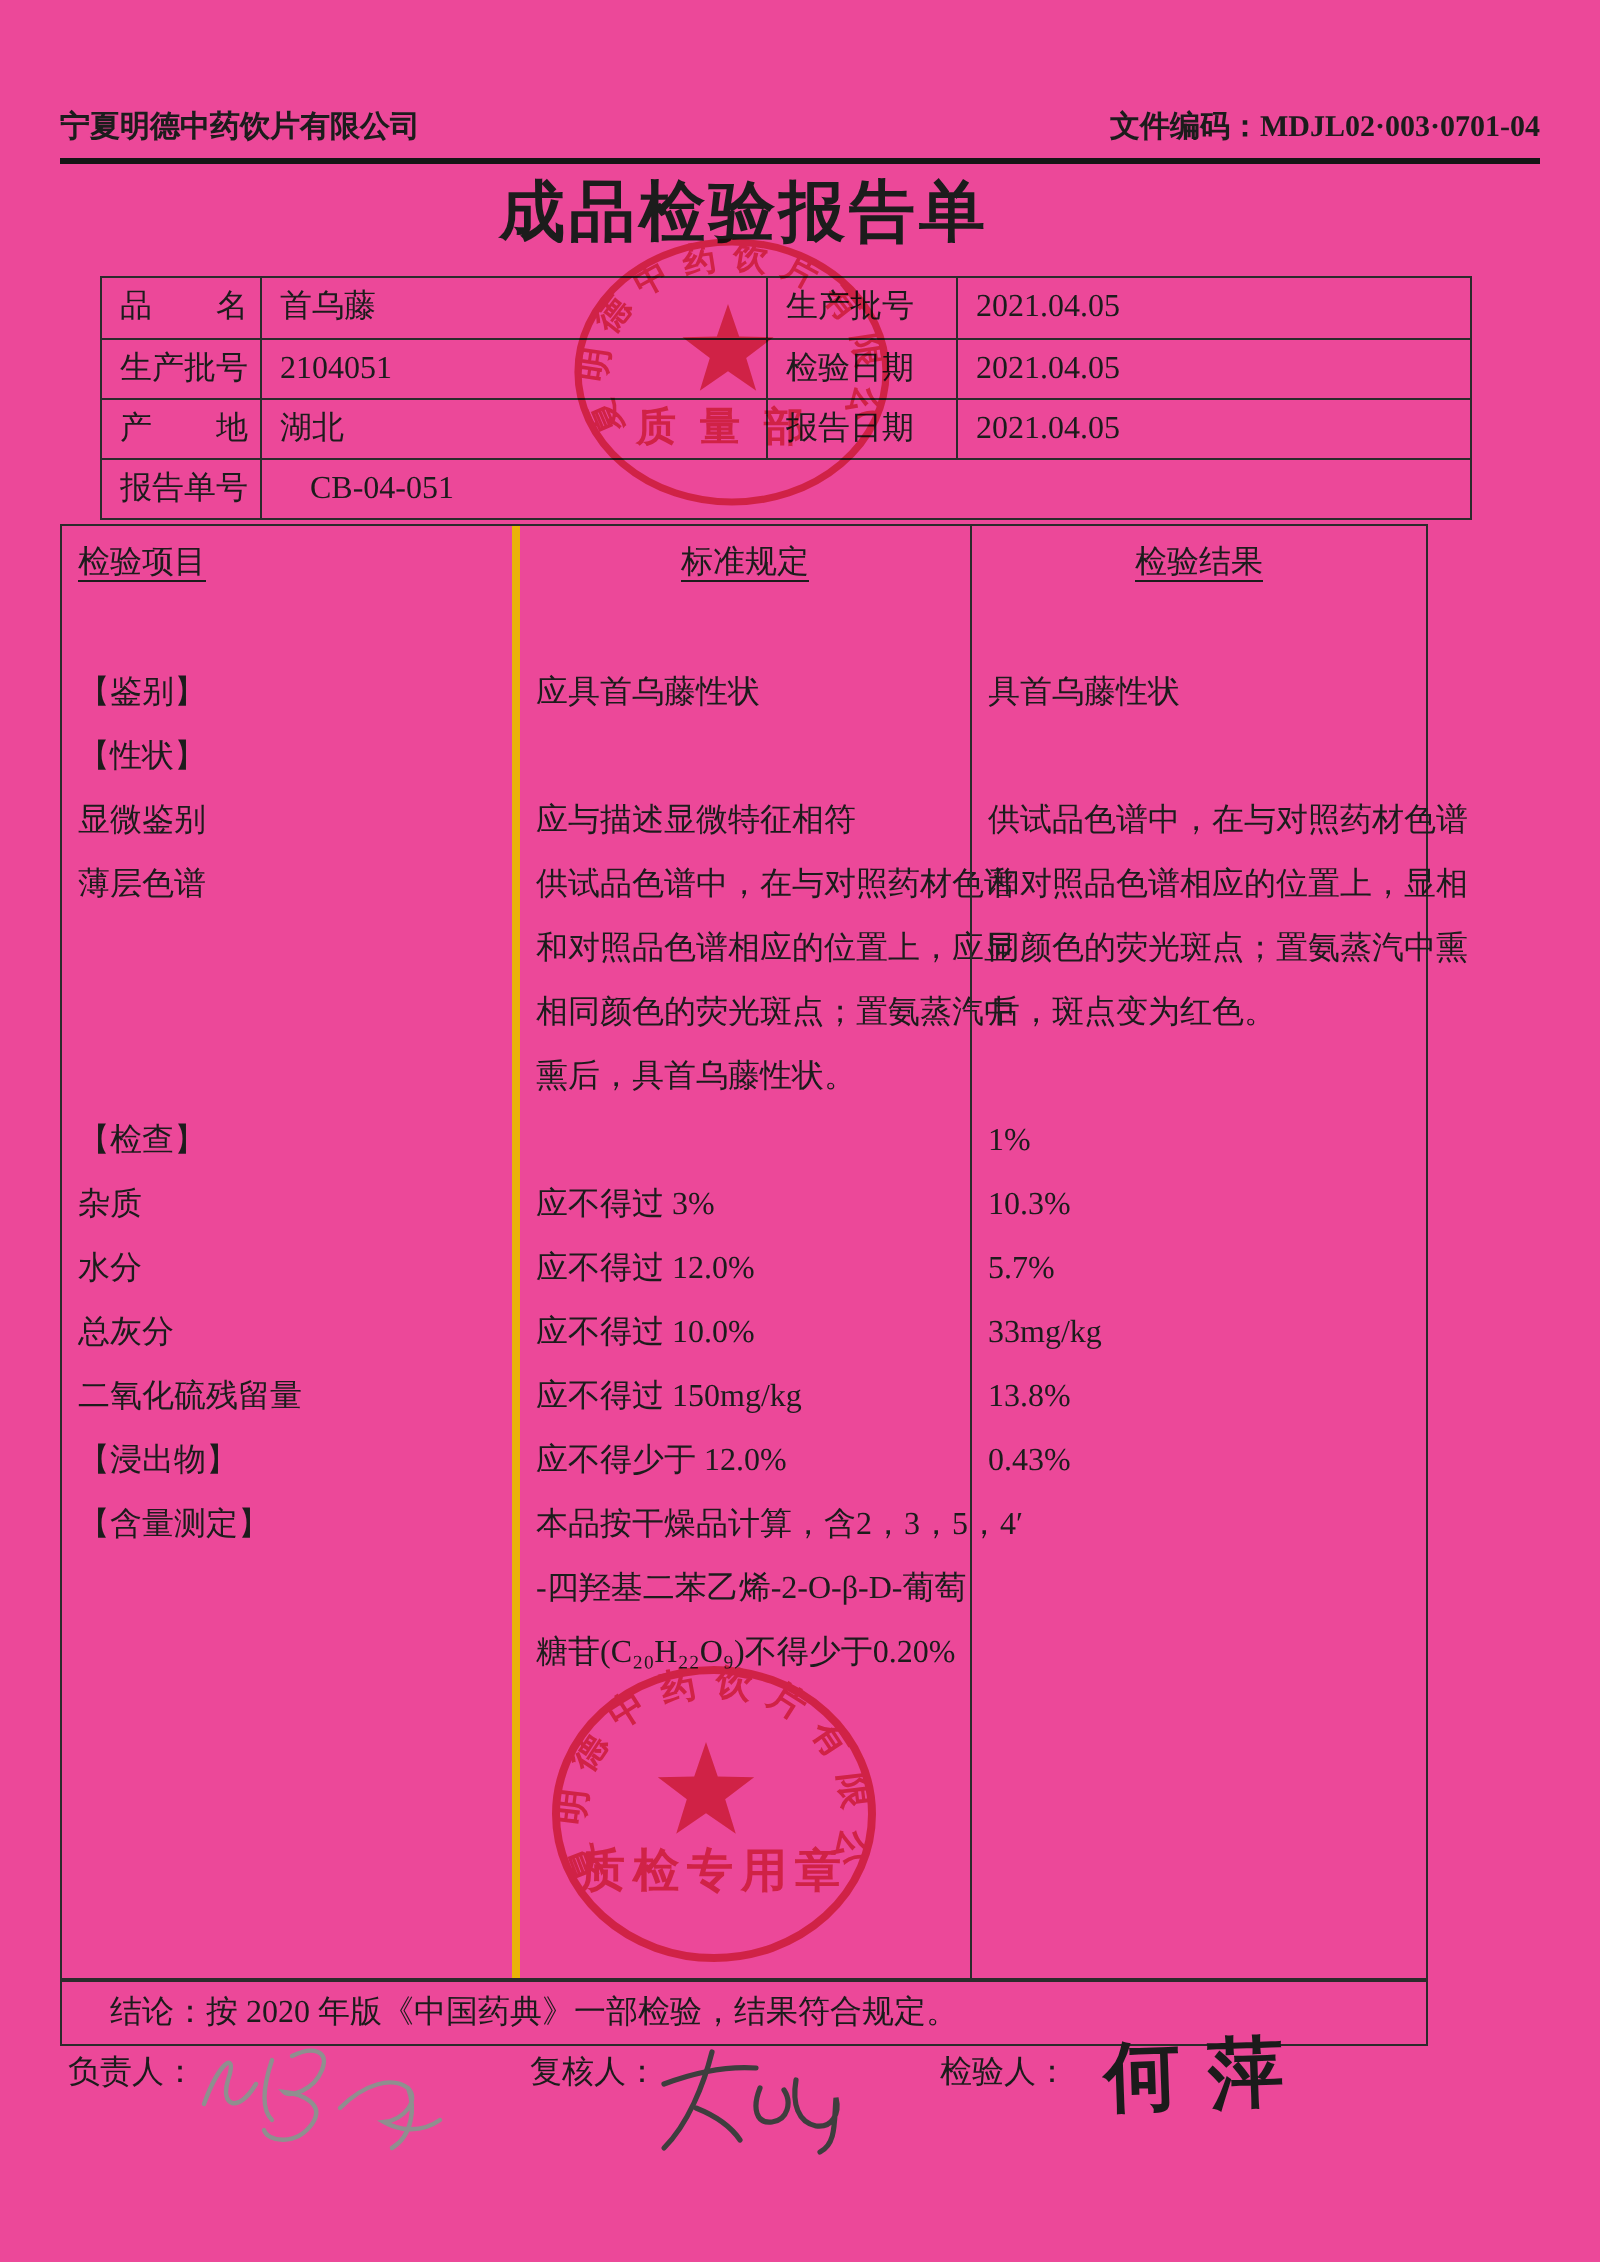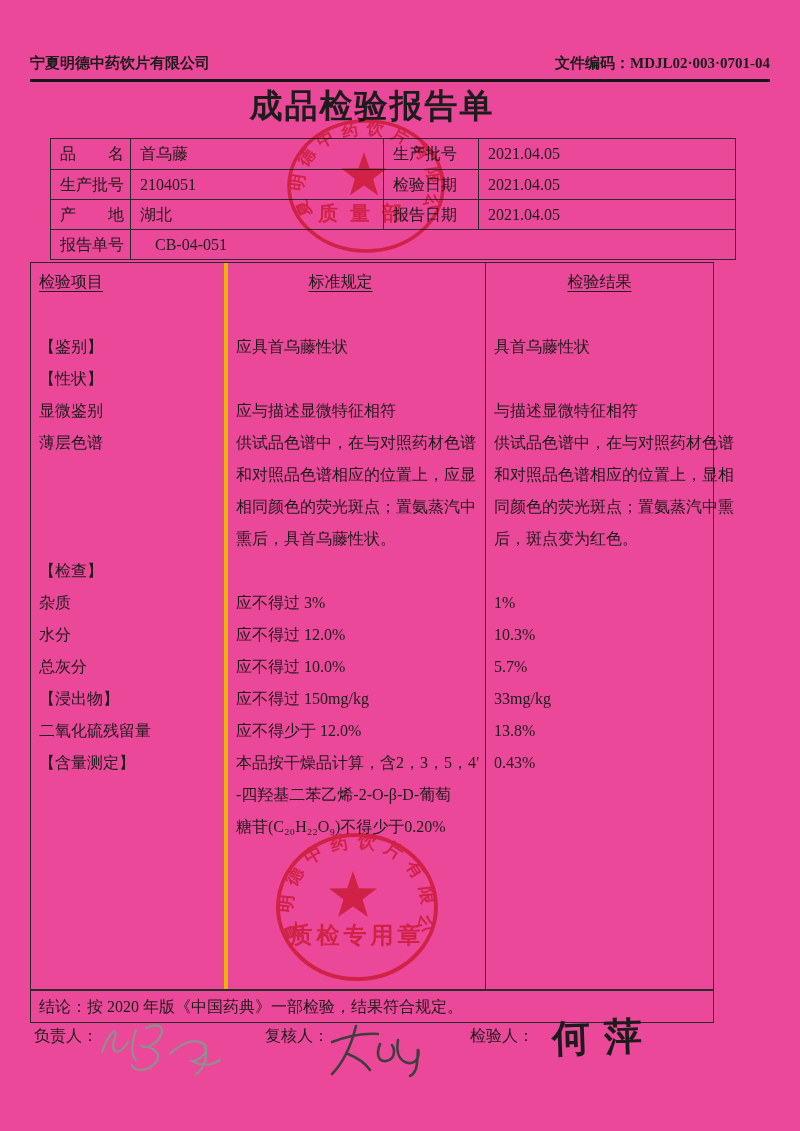--- a/index.html
+++ b/index.html
@@ -13,37 +13,37 @@
              font-size:33px;font-weight:bold;letter-spacing:2px;}
   
   .info-table{position:absolute;left:30px;top:138px;width:684px;display:grid;
               grid-template-columns:79px 253px 95px 257px;border:1px solid #2b2b2b;font-size:16px;margin-left:20px;}
   .ic{height:30px;line-height:29px;padding-left:9px;border-top:1px solid #2b2b2b;
       border-left:1px solid #2b2b2b;box-sizing:border-box;white-space:nowrap;overflow:visible;}
   .ic.nt{border-top:none}.ic.nl{border-left:none}
   .ic.span3{grid-column:2/5;padding-left:24px;}
   
   .main-table{position:absolute;left:30px;top:262px;width:684px;height:728px;
-              border:1px solid #2b2b2b;display:flex;box-sizing:border-box;font-size:16px;gap:32px;}
+              border:1px solid #2b2b2b;display:flex;box-sizing:border-box;font-size:16px;}
   .mcol{box-sizing:border-box;}
   .mcol1{width:226px}.mcol2{width:229px;border-left:4px solid #eab308}
   .mcol3{width:228px;border-left:1px solid #2b2b2b}
   .mhead{height:68px;padding-top:9px;box-sizing:border-box;line-height:20px;}
   .mhead.left{padding-left:8px;text-align:left}
   .mhead.center{text-align:center}
   .mhead span{text-decoration:underline;text-underline-offset:4px;}
   .c{height:32px;line-height:32px;padding-left:8px;box-sizing:border-box;
      white-space:nowrap;overflow:visible;}
   .tall{height:auto;}
   .tall .ln{height:32px;line-height:32px;}
   .t128{height:128px}.t96{height:96px}
   
   .conclusion{position:absolute;left:30px;top:990px;width:684px;height:33px;
               border:1px solid #2b2b2b;box-sizing:border-box;line-height:31px;
-              padding-left:8px;font-size:16px;}
+              padding-left:24px;font-size:16px;}
   
   .sig-label{position:absolute;top:1026px;font-size:16px;text-align:center;}
   .sig-svg{position:absolute;}
   .sig-name{position:absolute;left:552px;top:1012px;font-size:38px;font-weight:600;
             letter-spacing:14px;transform:rotate(-2deg);color:#1b1b1b;}
   
   .stamp{position:absolute;mix-blend-mode:multiply;opacity:.78;}
   .stamp text{font-family:"Liberation Serif","DejaVu Serif",serif;font-weight:bold;}
 </style>
 </head>
@@ -83,22 +83,22 @@
     <div class="mcol mcol1">
       <div class="mhead left"><span>检验项目</span></div>
       <div class="c">【鉴别】</div>
       <div class="c">【性状】</div>
       <div class="c">显微鉴别</div>
       <div class="c t128">薄层色谱</div>
       <div class="c">【检查】</div>
       <div class="c">杂质</div>
       <div class="c">水分</div>
       <div class="c">总灰分</div>
+      <div class="c">二氧化硫残留量</div>
       <div class="c">【浸出物】</div>
-      <div class="c">二氧化硫残留量</div>
       <div class="c t96">【含量测定】</div>
     </div>
 
     <div class="mcol mcol2">
       <div class="mhead center"><span>标准规定</span></div>
       <div class="c">应具首乌藤性状</div>
       <div class="c"></div>
       <div class="c">应与描述显微特征相符</div>
       <div class="c tall t128">
         <div class="ln">供试品色谱中，在与对照药材色谱</div>
@@ -116,21 +116,20 @@
         <div class="ln">本品按干燥品计算，含2，3，5，4′</div>
         <div class="ln">-四羟基二苯乙烯-2-O-β-D-葡萄</div>
         <div class="ln">糖苷(C₂₀H₂₂O₉)不得少于0.20%</div>
       </div>
     </div>
 
     <div class="mcol mcol3">
       <div class="mhead center"><span>检验结果</span></div>
       <div class="c">具首乌藤性状</div>
       <div class="c"></div>
-      <div class="c">与描述显微特征相符</div>
       <div class="c tall t128">
         <div class="ln">供试品色谱中，在与对照药材色谱</div>
         <div class="ln">和对照品色谱相应的位置上，显相</div>
         <div class="ln">同颜色的荧光斑点；置氨蒸汽中熏</div>
         <div class="ln">后，斑点变为红色。</div>
       </div>
       <div class="c"></div>
       <div class="c">1%</div>
       <div class="c">10.3%</div>
       <div class="c">5.7%</div>

